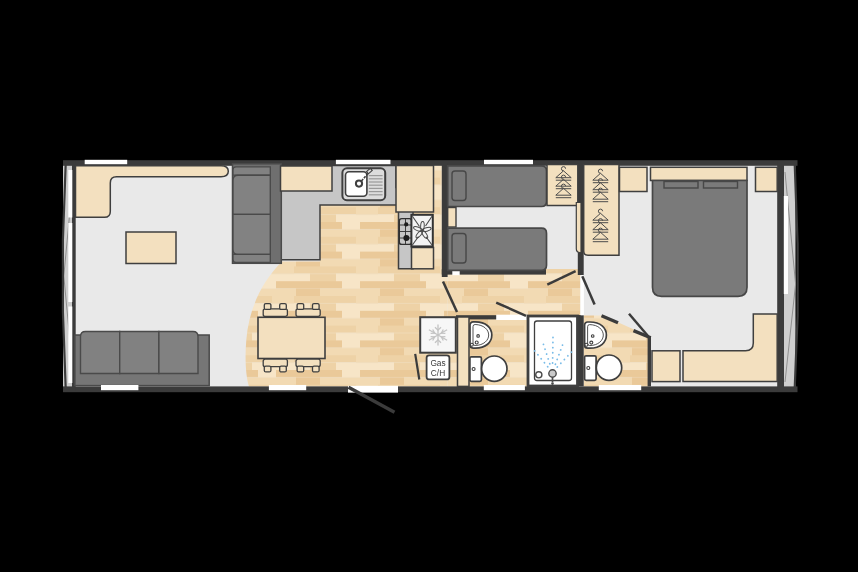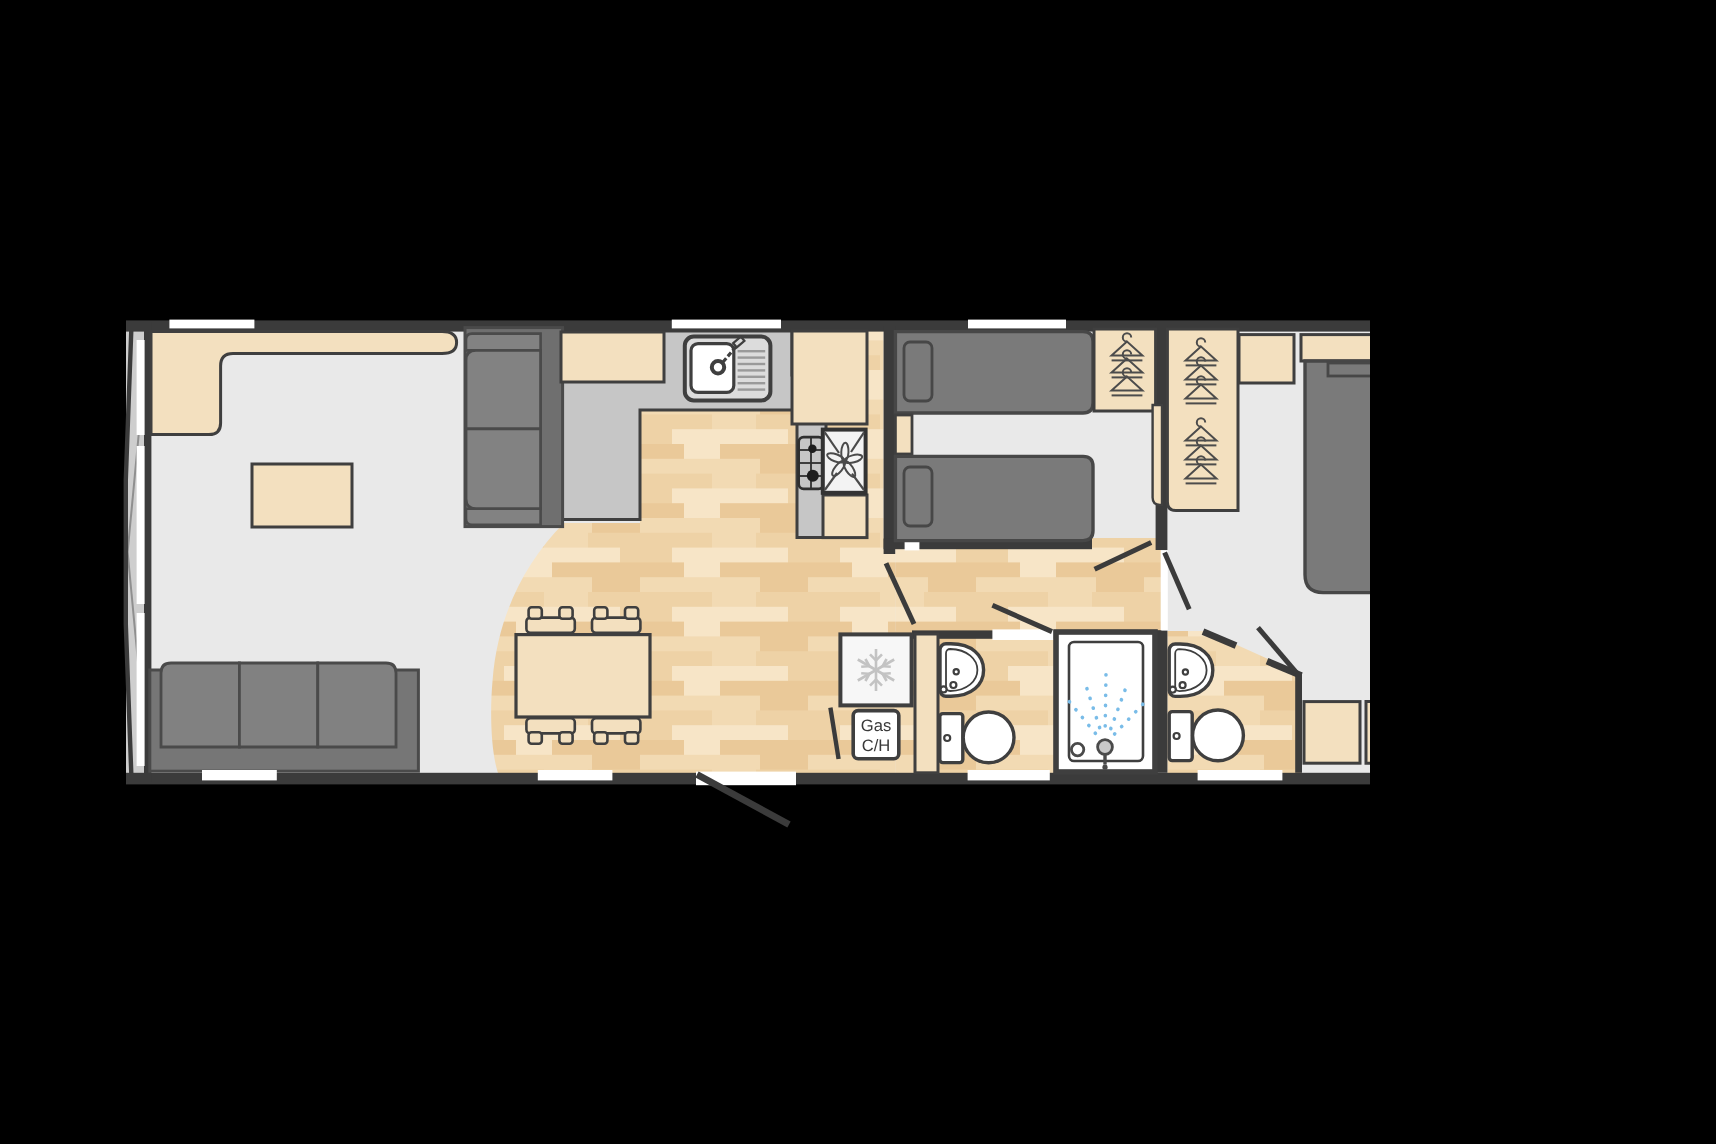--- a/index.html
+++ b/index.html
@@ -1,17 +1,17 @@
 <!DOCTYPE html>
 <html><head>
 <meta charset="utf-8">
 <title>Floorplan</title>
 <style>
 html,body{margin:0;padding:0;background:#000;}
-#wrap{width:685px;height:572px;position:relative;overflow:hidden;background:#000;}
+#wrap{width:858px;height:572px;position:relative;overflow:hidden;background:#000;}
 text{font-family:"Liberation Sans", sans-serif;}
 </style>
 </head>
 <body>
 <div id="wrap">
 <svg width="858" height="572" viewBox="0 0 858 572">
 <defs>
 <pattern id="wood" width="84" height="29.6" patternUnits="userSpaceOnUse">
   <rect x="0" y="0" width="84" height="7.4" fill="#eed2a6"></rect>
   <rect x="0" y="7.4" width="84" height="7.4" fill="#f7e5c7"></rect>

